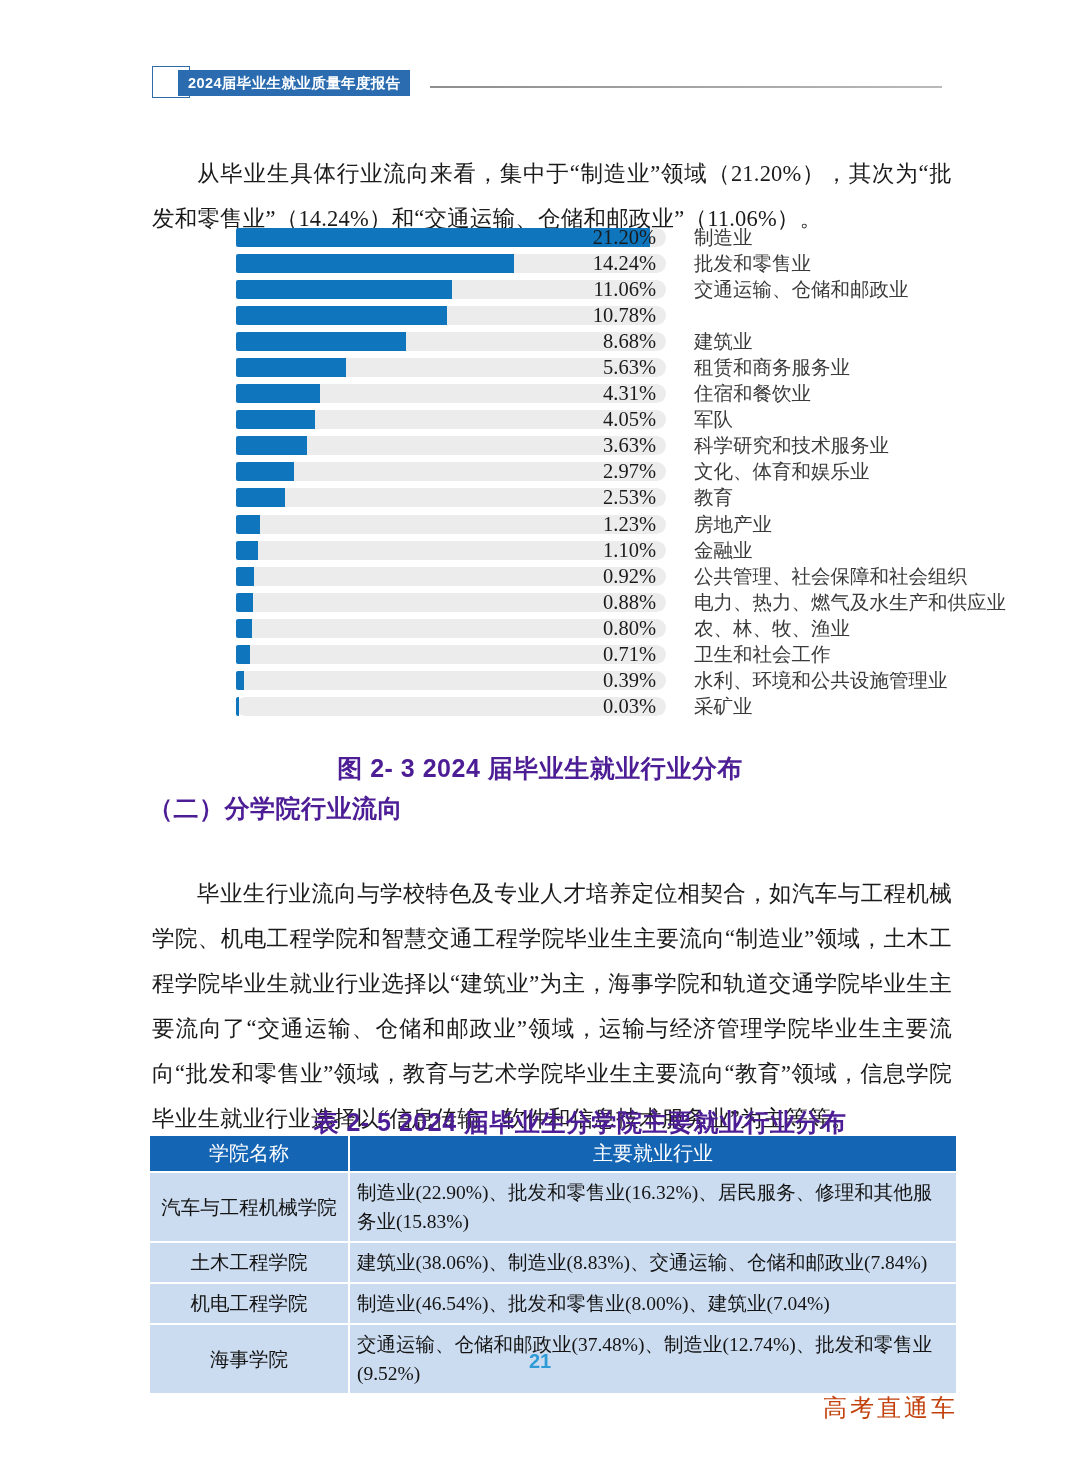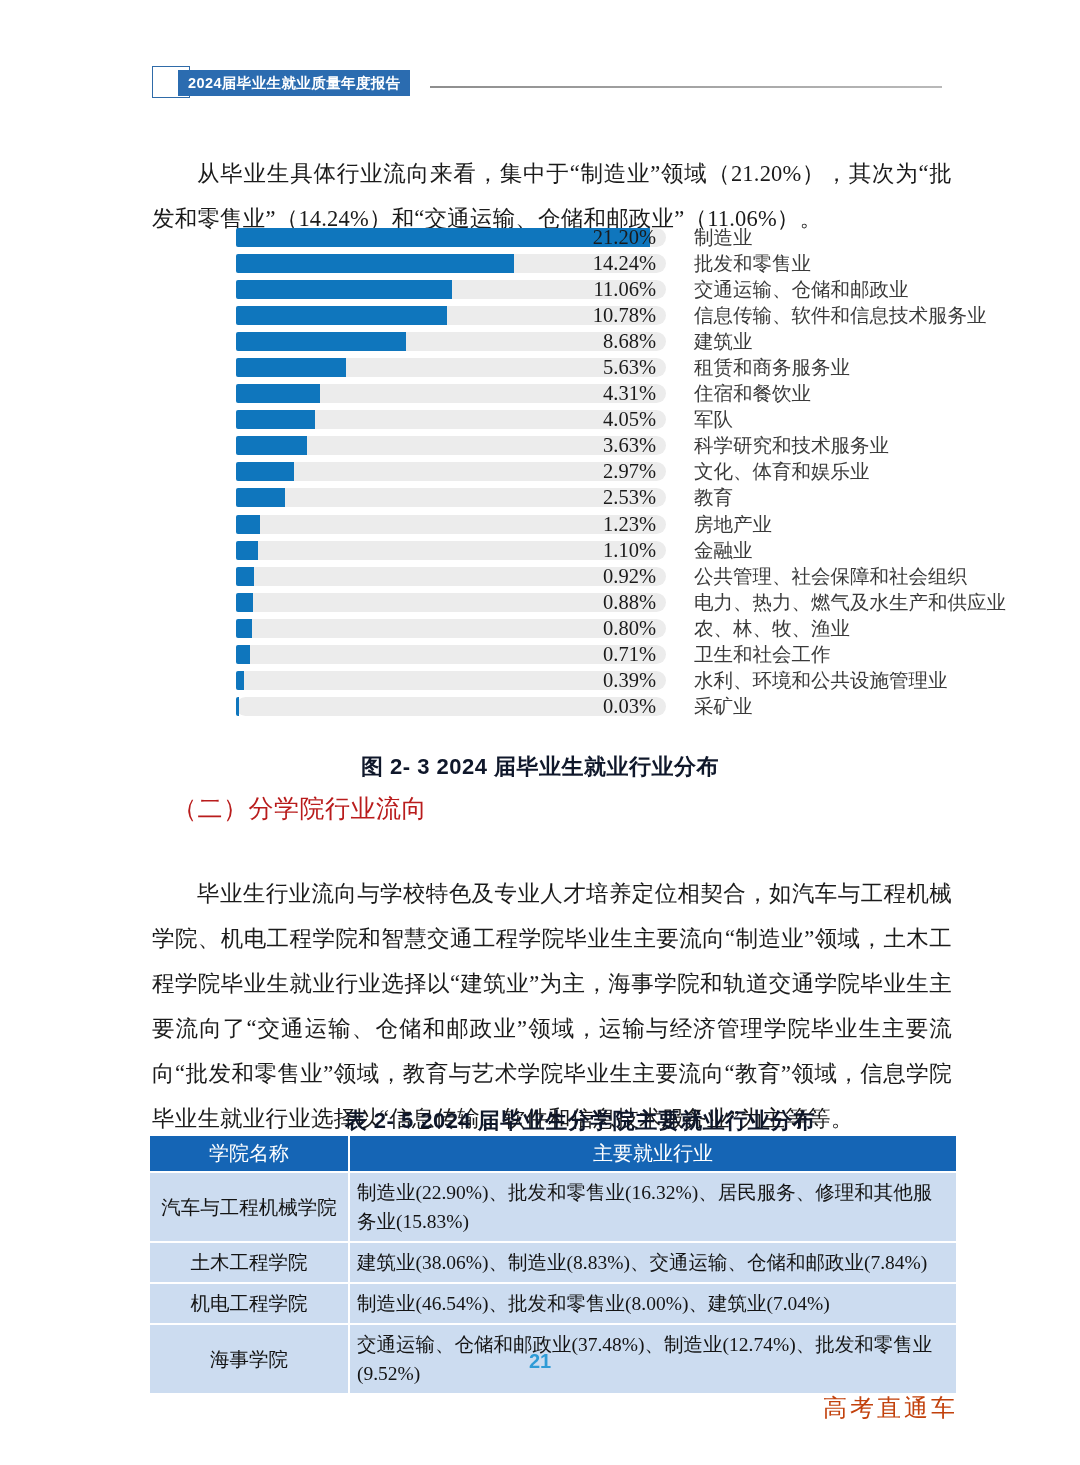--- a/index.html
+++ b/index.html
@@ -142,35 +142,35 @@
     white-space: nowrap;
     font-family: "Liberation Serif", "DejaVu Serif", serif;
   }
 
   
   .caption {
     position: absolute;
     width: 1080px;
     left: 0;
     text-align: center;
-    color: #0f172a;
+    color: #4c1d95;
     font-weight: bold;
-    font-size: 22px;
+    font-size: 25px;
     font-family: "Liberation Sans", "DejaVu Sans", sans-serif;
     letter-spacing: 0.5px;
   }
   #figure-caption { top: 752px; }
   #table-caption  { top: 1106px; margin-left: 40px; }
 
   .section-heading {
     position: absolute;
-    left: 172px;
+    left: 148px;
     top: 792px;
-    color: #b91c1c;
-    font-weight: normal;
+    color: #4c1d95;
+    font-weight: bold;
     font-size: 25px;
     font-family: "Liberation Sans", "DejaVu Sans", sans-serif;
     letter-spacing: 0.5px;
   }
 
   
   .tbl {
     position: absolute;
     left: 150px;
     top: 1136px;
@@ -270,21 +270,20 @@
         </div>
         <div class="bar-label">交通运输、仓储和邮政业</div>
       </div>
       <div class="chart-row">
         <div class="bar-wrap">
           <div class="bar-track">
             <div class="bar-fill" style="width: 49%;"></div>
           </div>
           <div class="bar-value">10.78%</div>
         </div>
-        <div class="bar-label">信息传输、软件和信息技术服务业</div>
       </div>
       <div class="chart-row">
         <div class="bar-wrap">
           <div class="bar-track">
             <div class="bar-fill" style="width: 39.4545%;"></div>
           </div>
           <div class="bar-value">8.68%</div>
         </div>
         <div class="bar-label">建筑业</div>
       </div>

